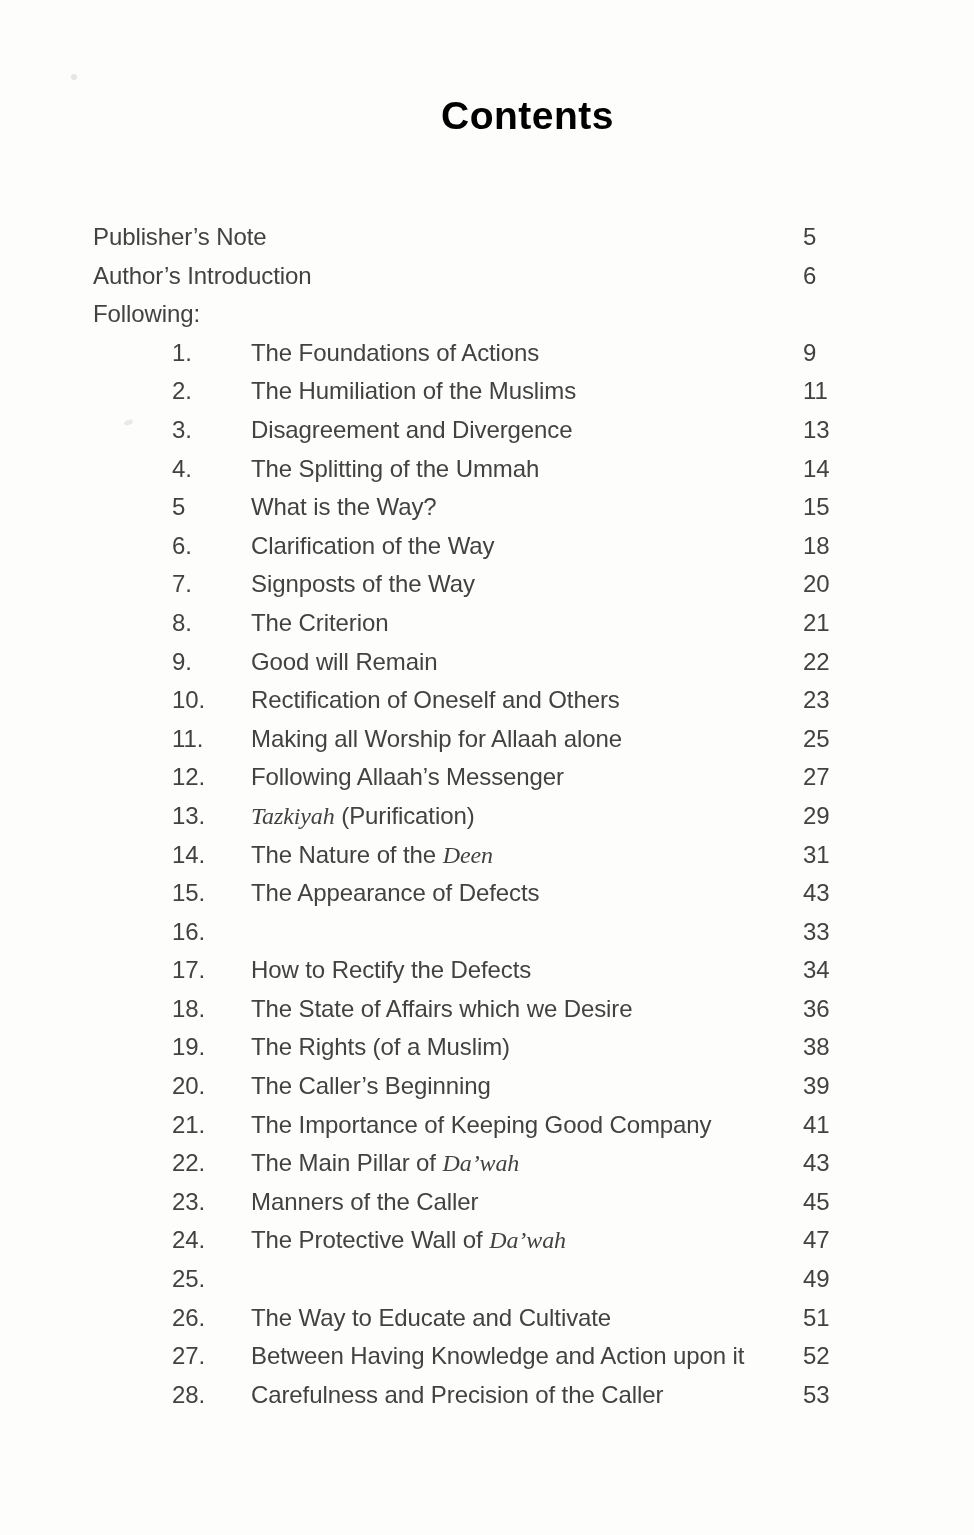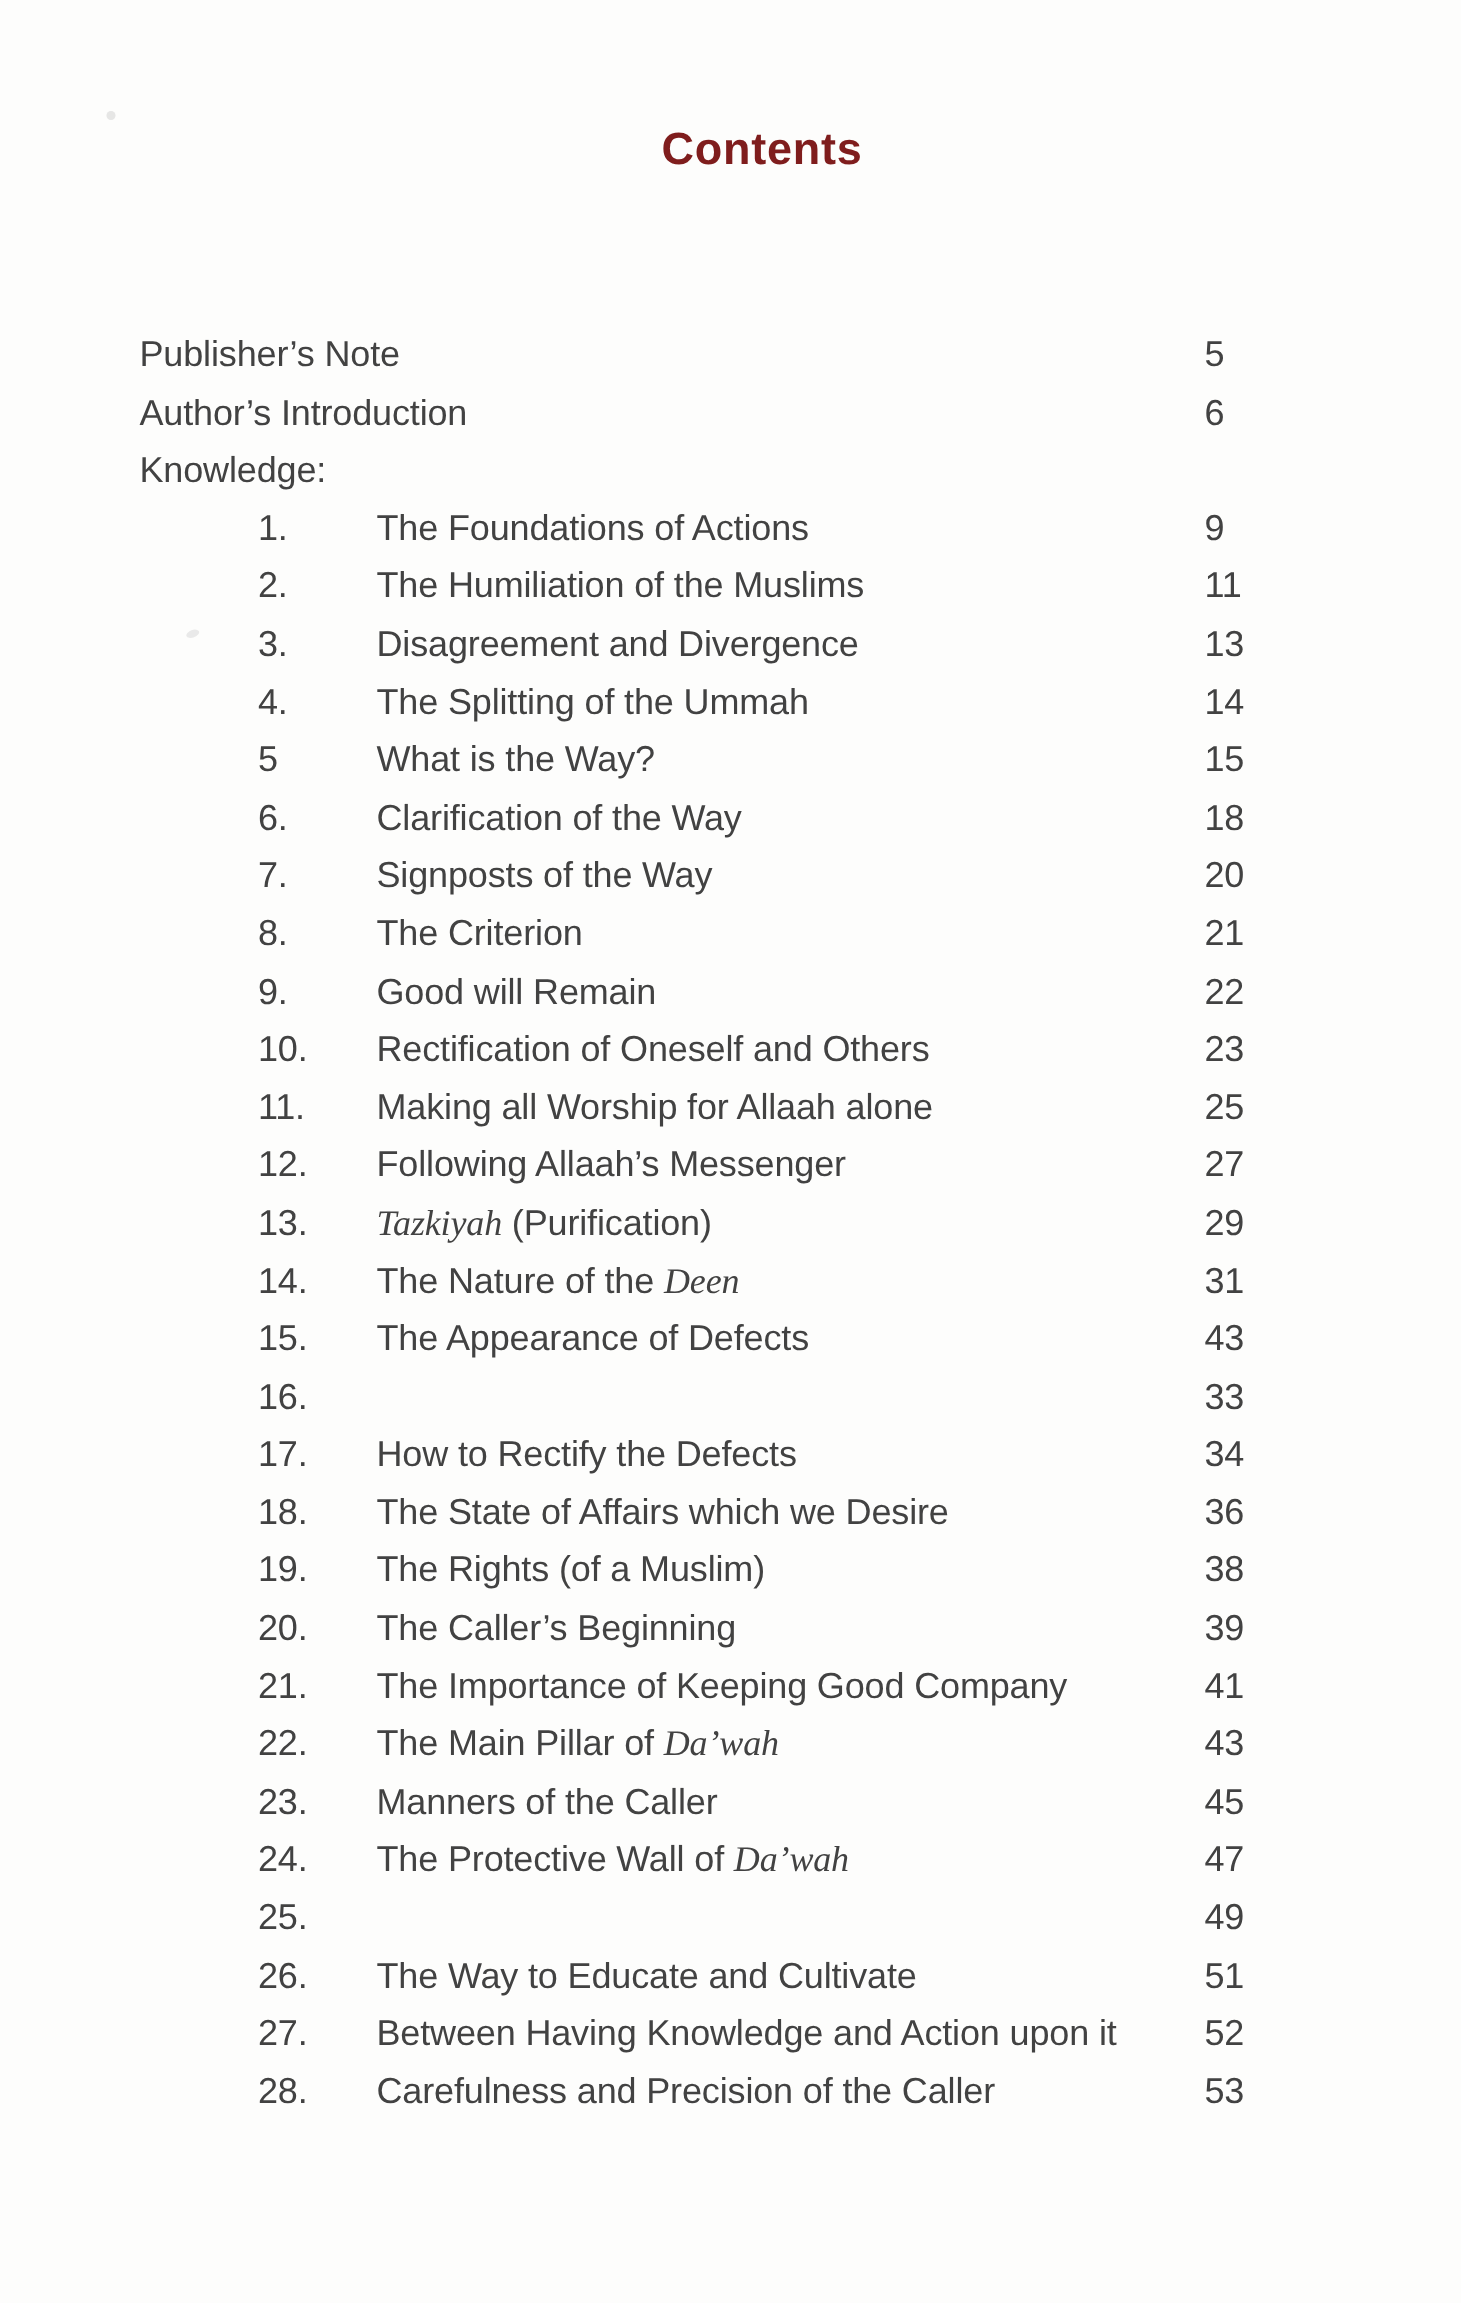--- a/index.html
+++ b/index.html
@@ -11,28 +11,28 @@
     position: relative;
     width: 974px;
     height: 1535px;
     background: #fdfdfc;
     font-family: "Liberation Sans", sans-serif;
     color: #424242;
     overflow: hidden;
   }
   .title {
     position: absolute;
-    top: 84px;
+    top: 100px;
     left: 441px;
     margin: 0;
-    font-size: 30px;
+    font-size: 39px;
     line-height: 32px;
     font-weight: 700;
     letter-spacing: 0.5px;
-    color: #7f1d1d;
+    color: #000000;
     white-space: nowrap;
   }
   .toc {
     position: absolute;
     top: 218px;
     left: 0;
     width: 974px;
     font-size: 24px;
     letter-spacing: -0.1px;
     text-align: right;
@@ -81,21 +81,21 @@
   <div class="toc" id="toc">
       <div class="row">
         <span class="fm-label">Publisher’s Note</span>
         <span class="pg">5</span>
       </div>
       <div class="row">
         <span class="fm-label">Author’s Introduction</span>
         <span class="pg">6</span>
       </div>
       <div class="row">
-        <span class="fm-label">Knowledge:</span>
+        <span class="fm-label">Following:</span>
       </div>
       <div class="row">
         <span class="num">1.</span>
         <span class="ttl"><span class="seg">The Foundations of Actions</span><span class="seg it"></span><span class="seg"></span></span>
         <span class="pg">9</span>
       </div>
       <div class="row">
         <span class="num">2.</span>
         <span class="ttl"><span class="seg">The Humiliation of the Muslims</span><span class="seg it"></span><span class="seg"></span></span>
         <span class="pg">11</span>

